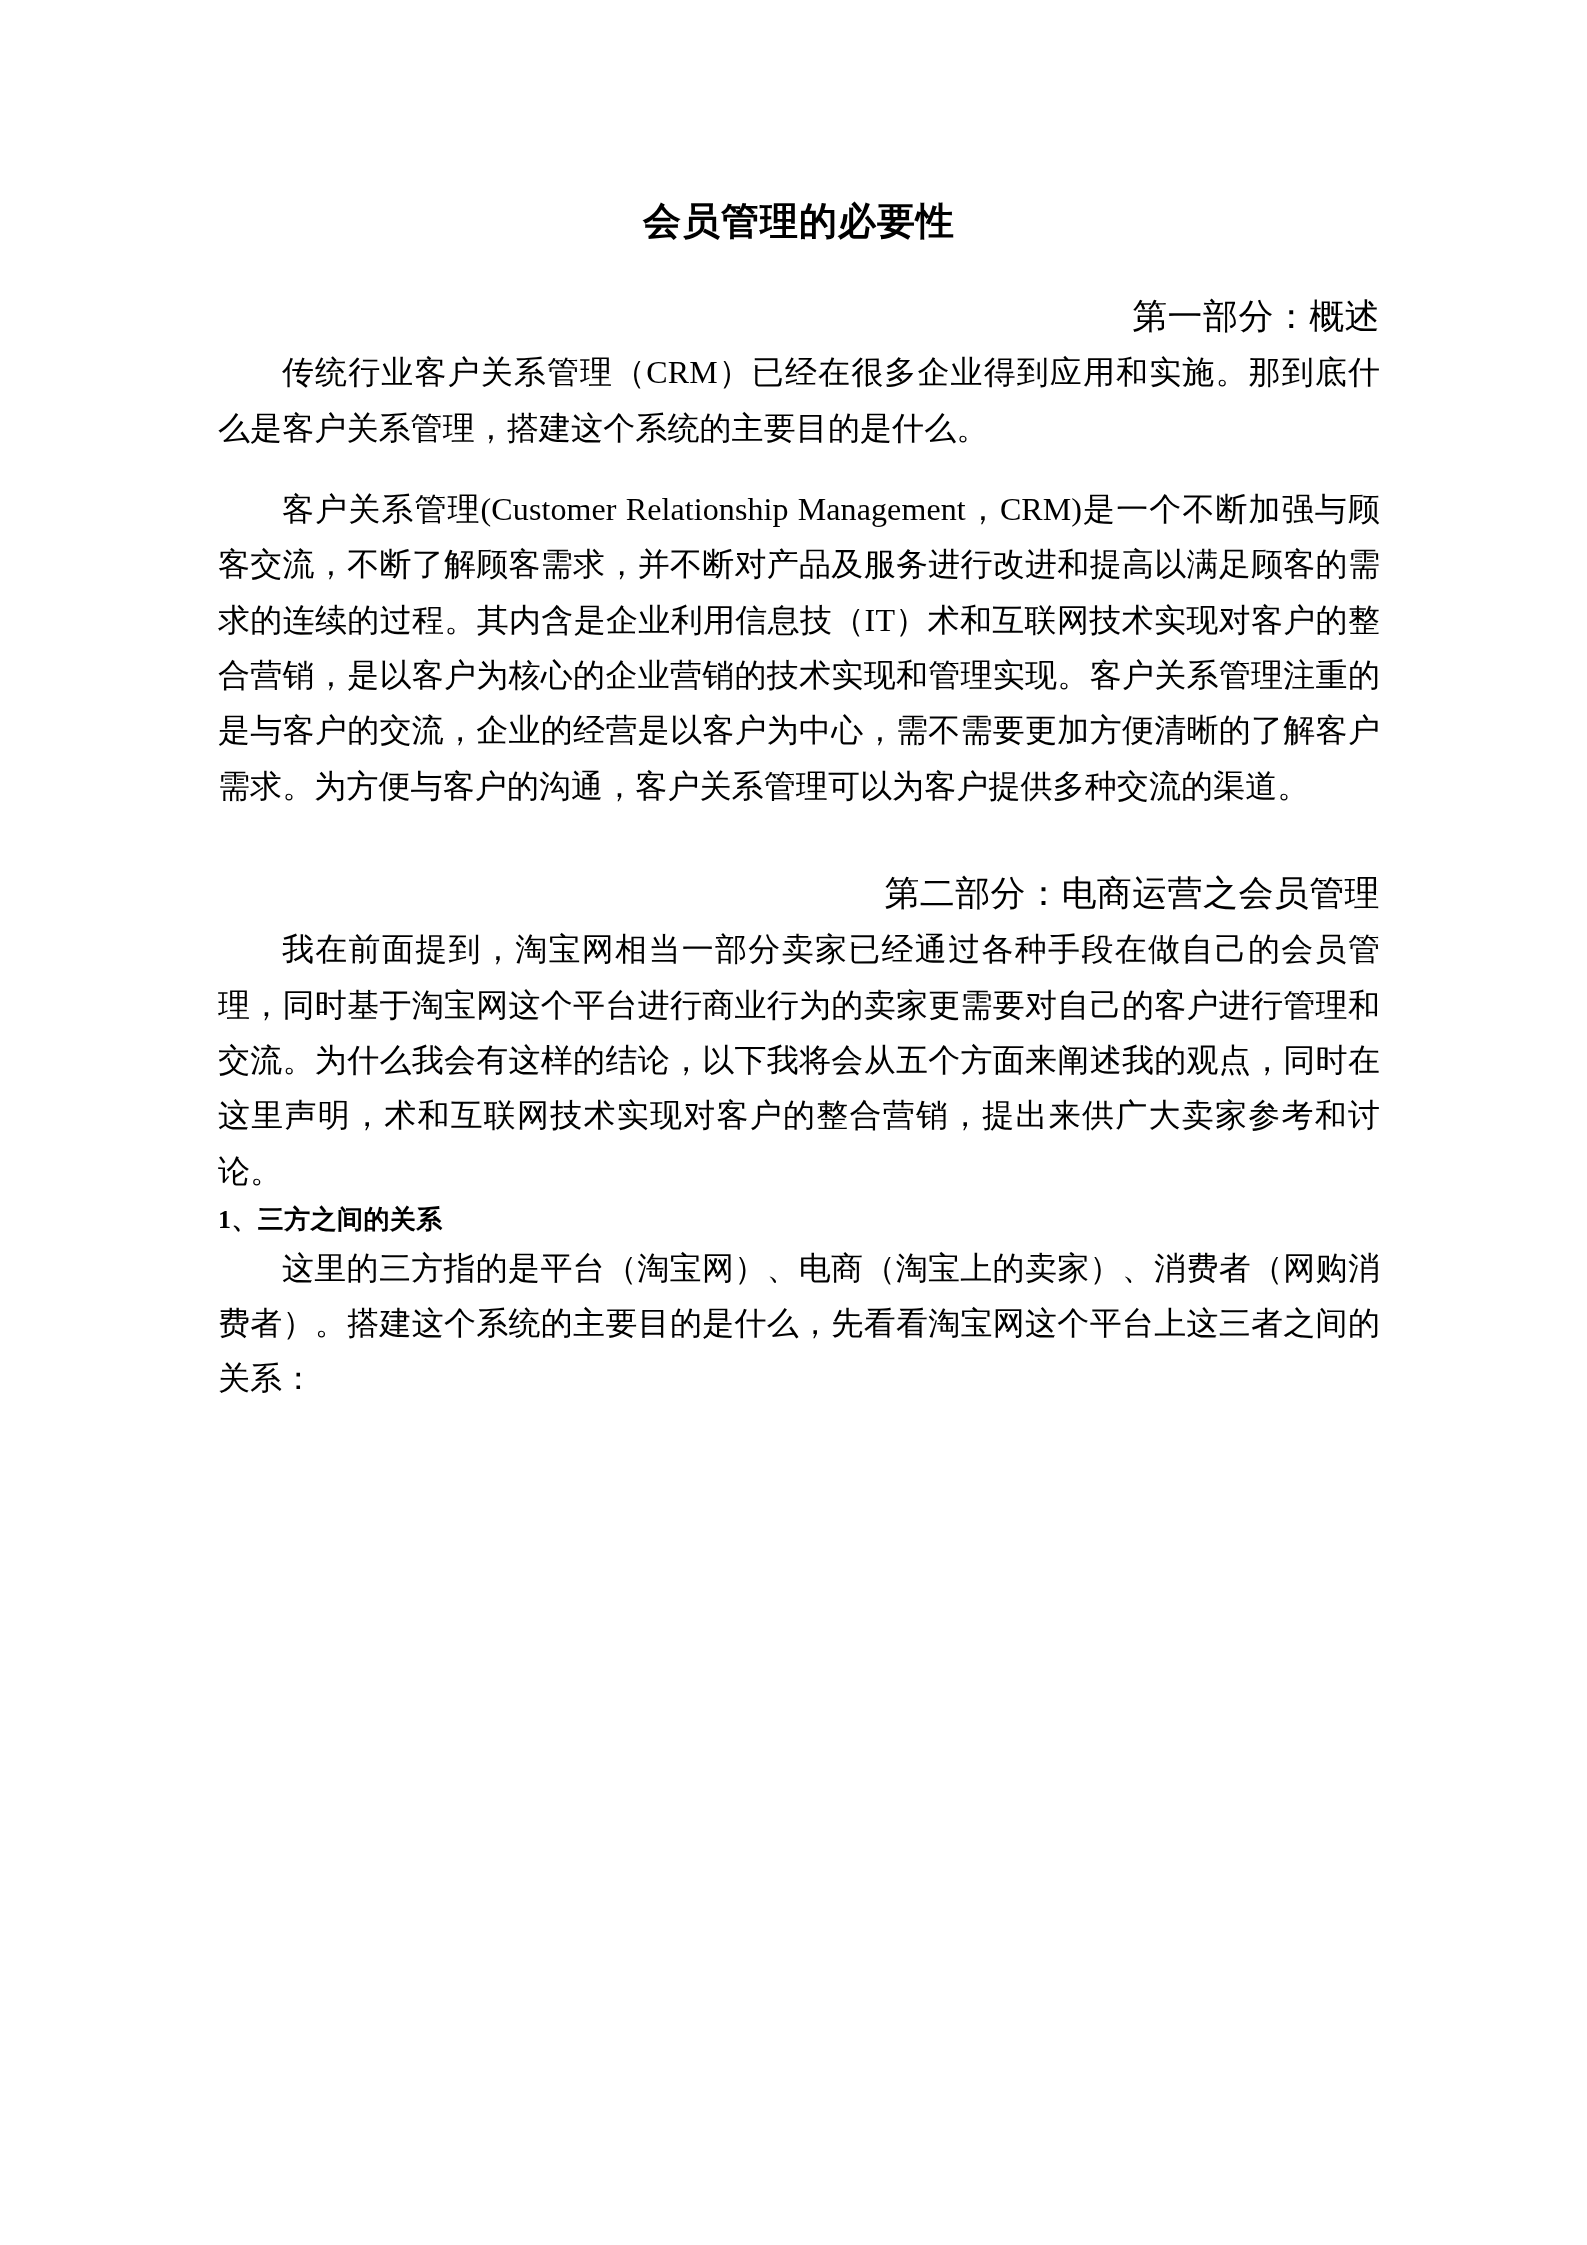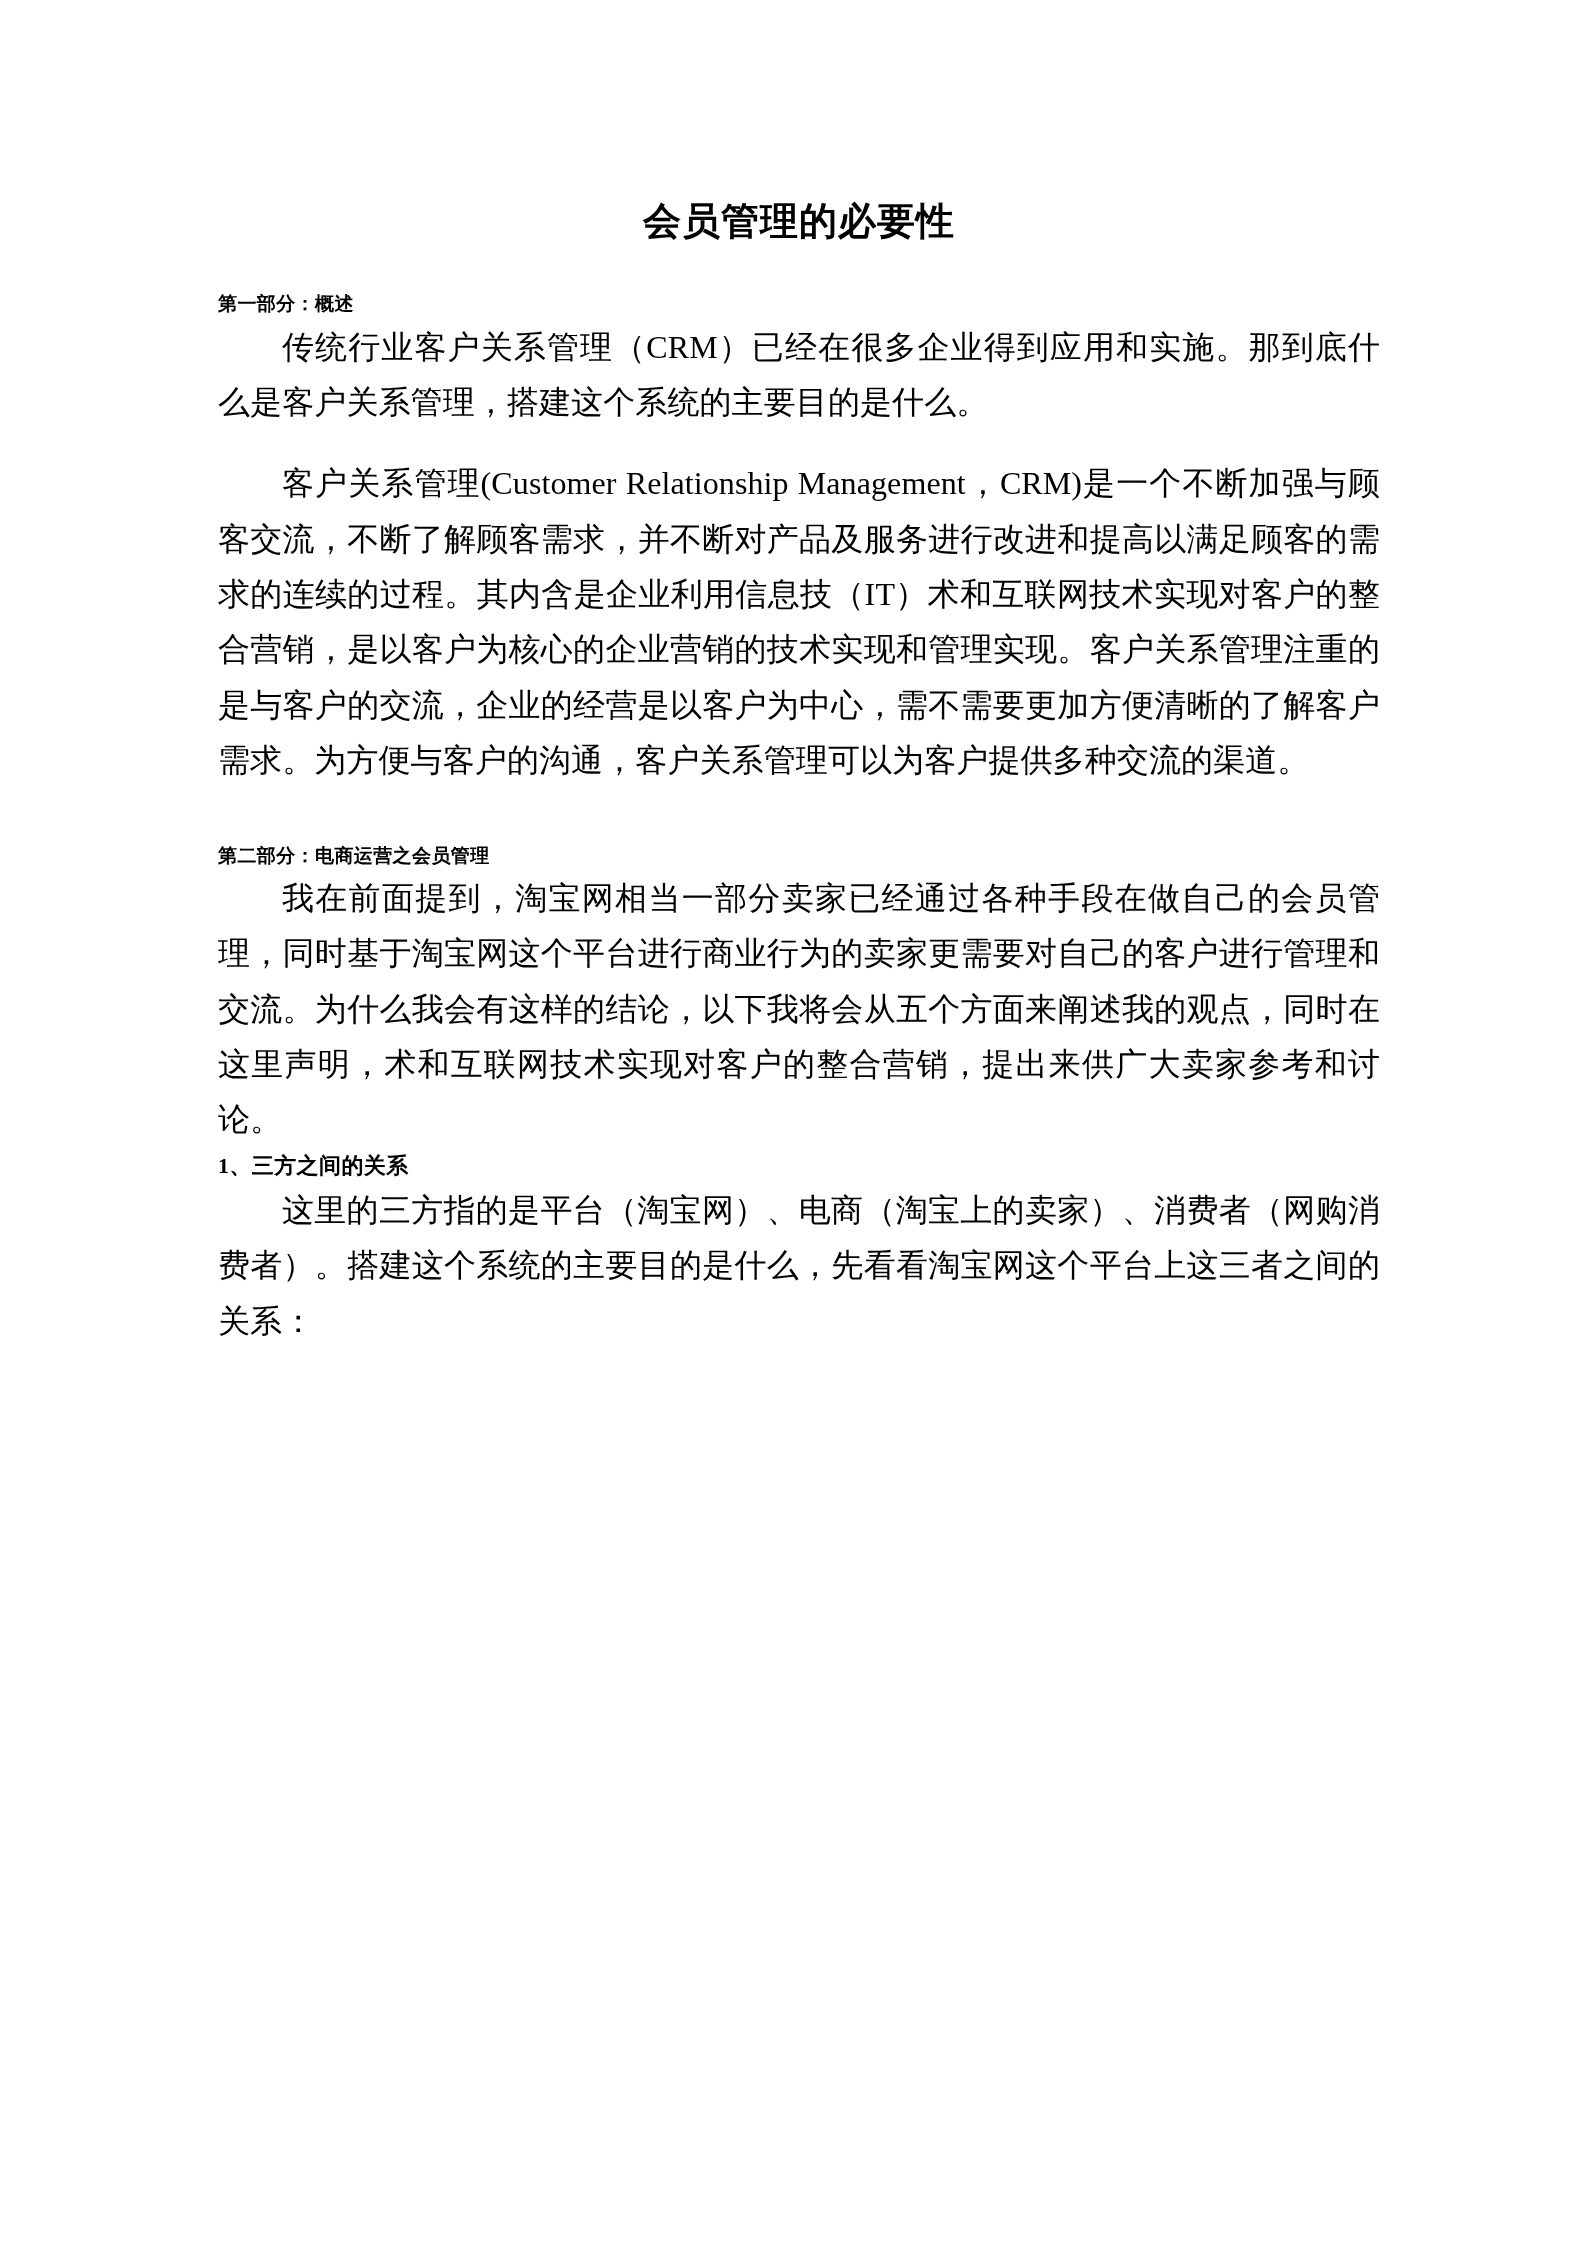--- a/index.html
+++ b/index.html
@@ -31,30 +31,31 @@
     font-weight: bold;
     text-align: center;
     letter-spacing: 1px;
     color: #000;
     margin: 0;
     padding-top: 196px;
     line-height: 1.35;
     font-family: "Liberation Serif", "DejaVu Serif", serif;
   }
   .section-heading {
-    font-size: 19px;
-    font-weight: bold;
+    font-size: 35px;
+    font-weight: normal;
     color: #000;
     margin: 0;
     line-height: 1.6;
     letter-spacing: 0.4px;
     font-family: "Liberation Serif", "DejaVu Serif", serif;
+    text-align: right;
   }
   .sub-heading {
-    font-size: 22px;
+    font-size: 26px;
     font-weight: bold;
     color: #000;
     margin: 0;
     line-height: 1.6;
     letter-spacing: 0.4px;
     font-family: "Liberation Serif", "DejaVu Serif", serif;
   }
   .para {
     font-size: 32px;
     color: #000;

